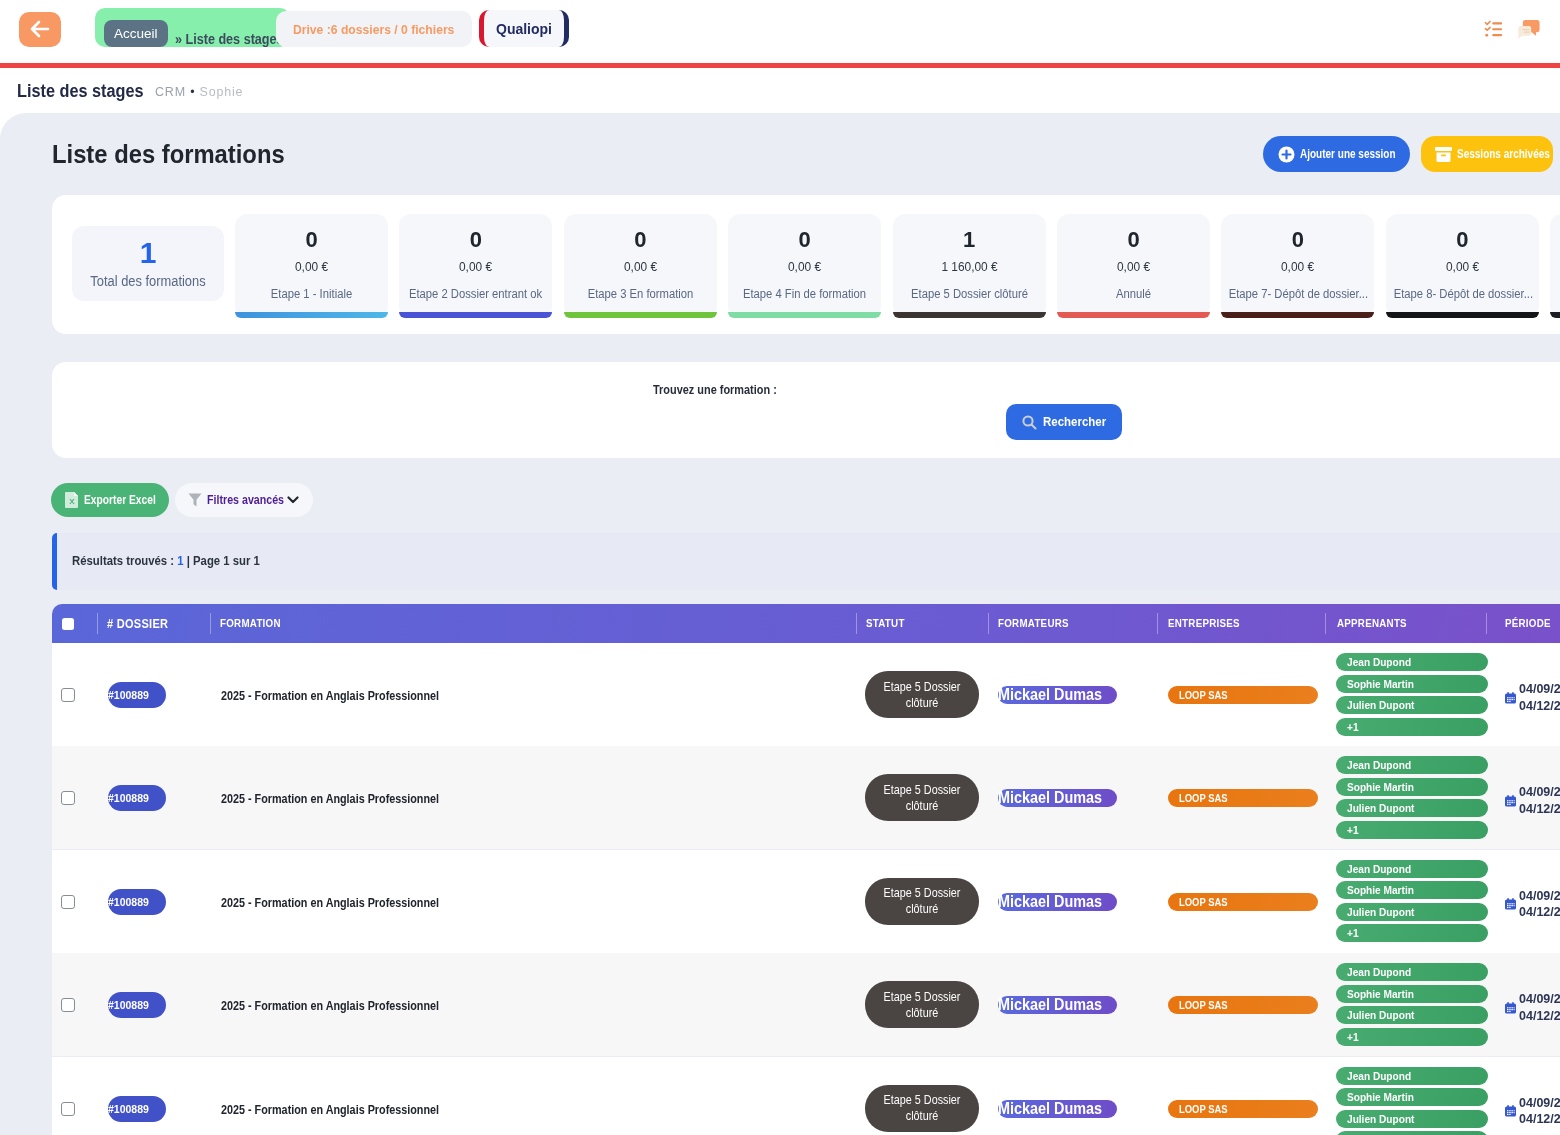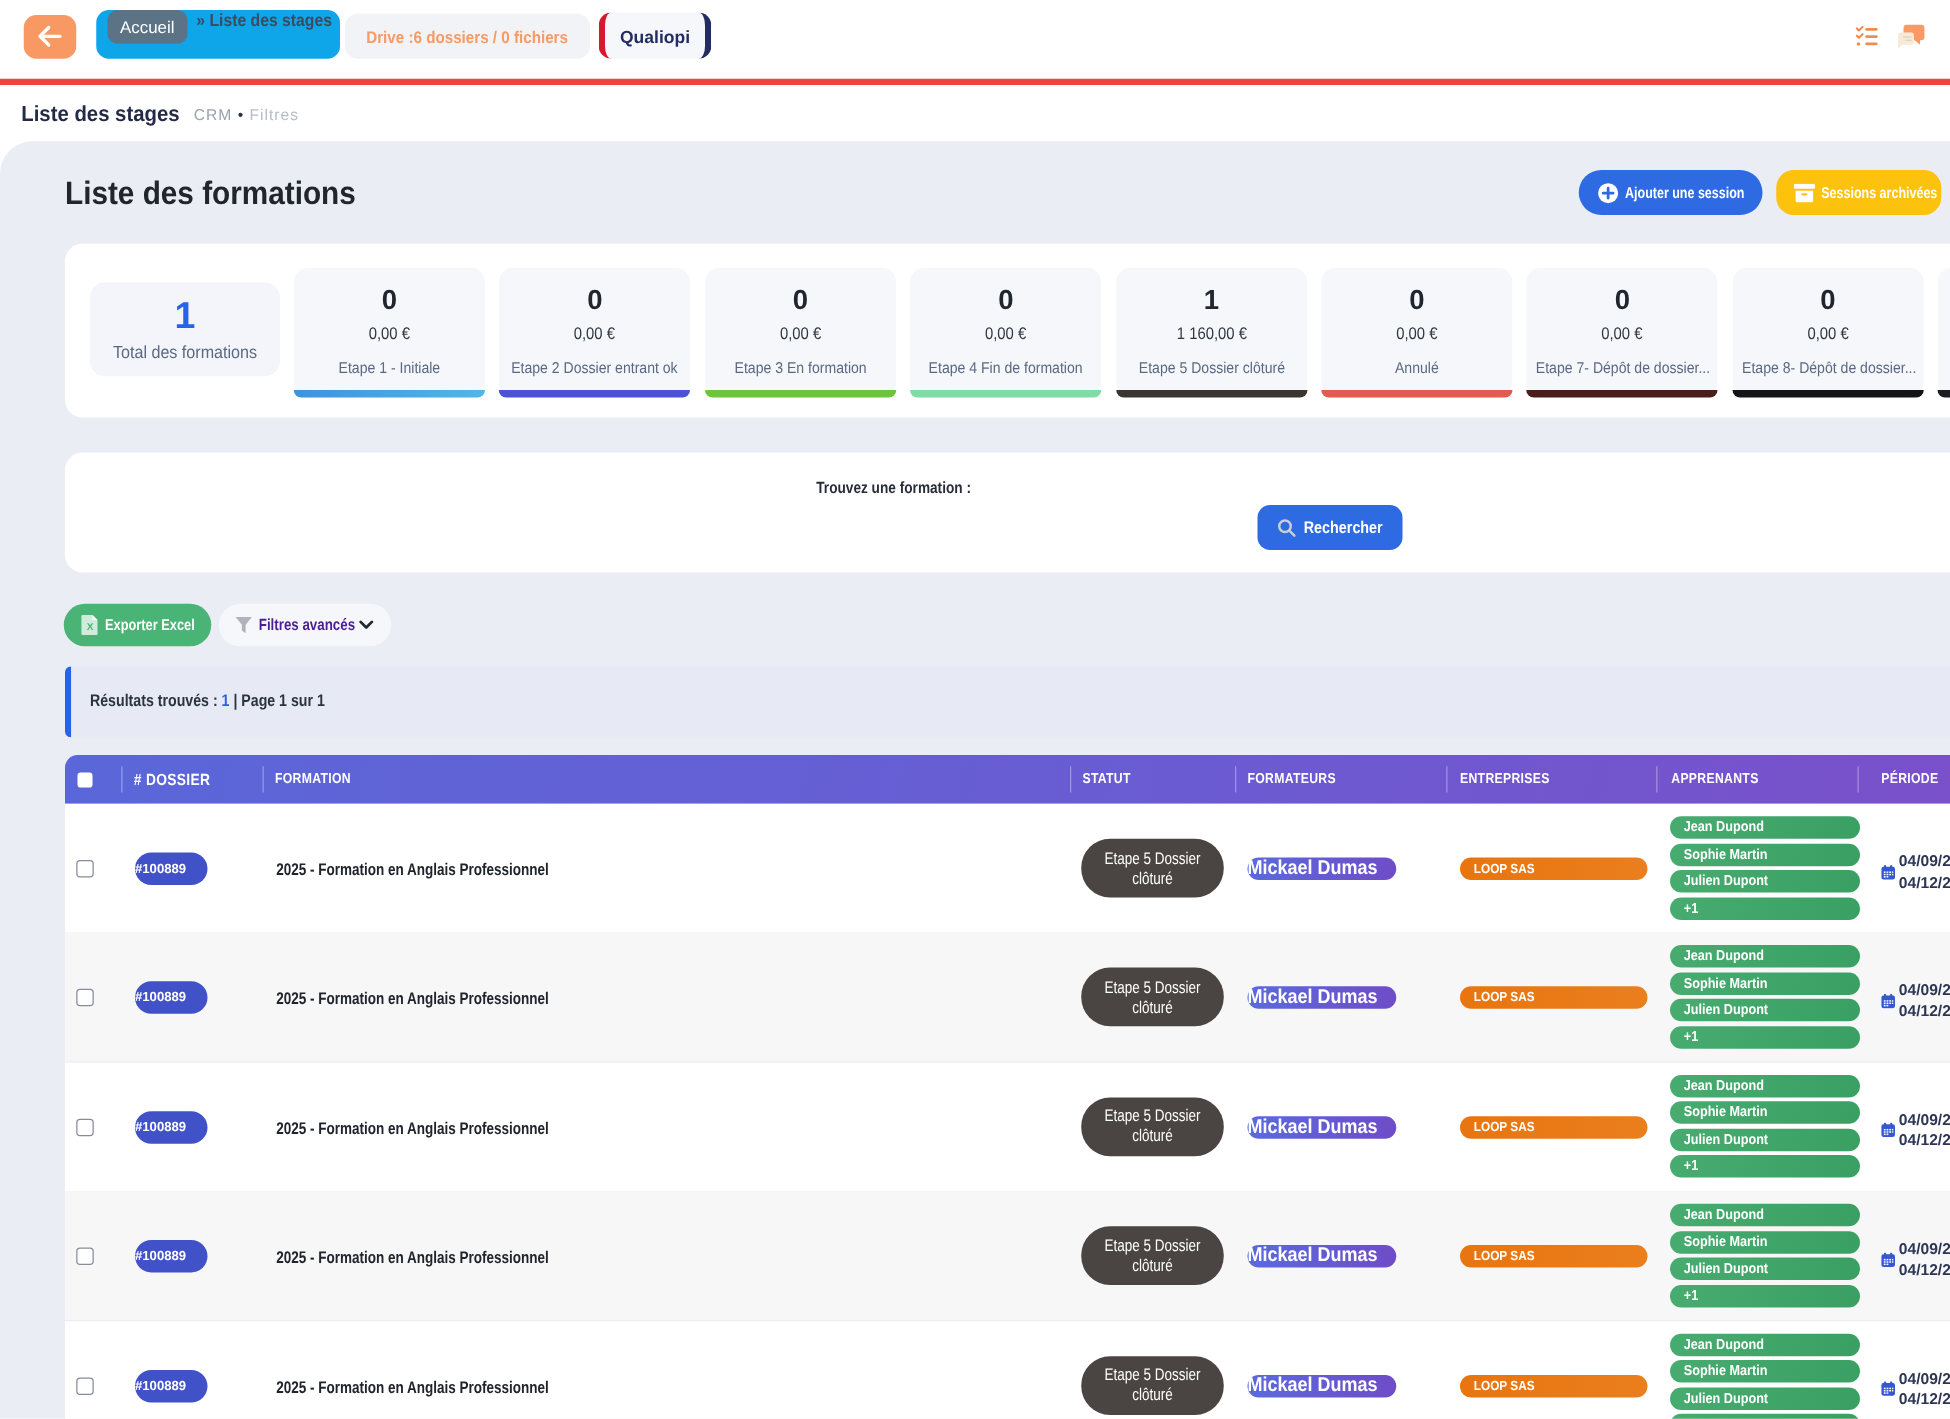--- a/index.html
+++ b/index.html
@@ -4,21 +4,21 @@
 <title>Liste des stages</title>
 <style>
   * { margin:0; padding:0; box-sizing:border-box; }
   html,body { width:1560px; height:1135px; overflow:hidden; }
   body { font-family:"Liberation Sans", sans-serif; background:#fff; position:relative; -webkit-font-smoothing:antialiased; }
 
   
   #topbar { position:absolute; left:0; top:0; width:1560px; height:63px; background:#fff; }
   #backbtn { position:absolute; left:19px; top:12px; width:42px; height:35px; background:#f89963; border-radius:10px; }
   #backbtn svg { position:absolute; left:11px; top:8px; }
-  #crumb { position:absolute; left:77px; top:8px; width:195px; height:39px; background:#0ea5e9; border-radius:10px; padding:0 0 0 9px; display:flex; align-items:flex-start; }
+  #crumb { position:absolute; left:95px; top:8px; width:195px; height:39px; background:#86efac; border-radius:10px; padding:0 0 0 9px; display:flex; align-items:flex-end; }
   #crumb .badge { background:#5b7385; color:#fff; border-radius:8px; height:27px; line-height:27px; padding:0 10px; font-size:13.5px; }
   #crumb .rest { color:#3e4a5e; font-size:14px; margin-left:7px; font-weight:bold; letter-spacing:0; white-space:nowrap; display:inline-block; transform:scaleX(.9); transform-origin:0 50%; }
   #drivepill { position:absolute; left:276px; top:11px; width:196px; height:36px; background:#f2f3f6; border-radius:10px; display:flex; align-items:center; justify-content:center; color:#f79a63; font-size:13.5px; font-weight:bold; white-space:nowrap; }
   #qualiopi { position:absolute; left:479px; top:10px; width:90px; height:37px; background:#f6f7fa; border-radius:10px; border-left:5px solid #d8182f; border-right:5px solid #222c63; display:flex; align-items:center; justify-content:center; color:#222c63; font-weight:bold; font-size:14px; }
   #topicons { position:absolute; right:19px; top:19px; display:flex; gap:14px; align-items:flex-start; }
 
   
   #pagebar { position:absolute; left:0; top:63px; width:1560px; height:50px; background:#fff; border-top:5px solid #ef4444; }
   #pagebar h2 { position:absolute; left:17px; top:13px; font-size:17.5px; color:#232a47; letter-spacing:0; transform:scaleX(.93); transform-origin:0 50%; white-space:nowrap; }
   #pagebar .bc { position:absolute; left:155px; top:17px; font-size:12.5px; color:#9aa2af; letter-spacing:.8px; }
@@ -116,21 +116,21 @@
     <svg width="24" height="22" viewBox="0 0 26 25">
       <path d="M9 1 h13 a3 3 0 0 1 3 3 v8 a3 3 0 0 1 -3 3 h-1 v4 l-5 -4 h-7 a3 3 0 0 1 -3 -3 v-8 a3 3 0 0 1 3 -3 z" fill="#f79a63"></path>
       <path d="M3 8 h10 a2.5 2.5 0 0 1 2.5 2.5 v6 a2.5 2.5 0 0 1 -2.5 2.5 h-8 l-4 3.5 v-12 a2.5 2.5 0 0 1 2.5 -2.5 z" fill="#f8ead8"></path>
       <path d="M6 12 h7 M8 15 h5" stroke="#e8d4bc" stroke-width="1.4" stroke-linecap="round"></path>
     </svg>
   </div>
 </div>
 
 <div id="pagebar">
   <h2>Liste des stages</h2>
-  <div class="bc">CRM <span style="color:#2a3244">•</span> <span style="color:#b7bcc6">Filtres</span></div>
+  <div class="bc">CRM <span style="color:#2a3244">•</span> <span style="color:#b7bcc6">Sophie</span></div>
 </div>
 
 <div id="content">
   <h1 class="title">Liste des formations</h1>
   <div class="btn-add">
     <svg width="17" height="17" viewBox="0 0 17 17">
         <circle cx="8.5" cy="8.5" r="8" fill="#fff"></circle>
         <path d="M8.5 4.5 v8 M4.5 8.5 h8" stroke="#2e6be2" stroke-width="2.2" stroke-linecap="round"></path>
       </svg>
     <span>Ajouter une session</span>

